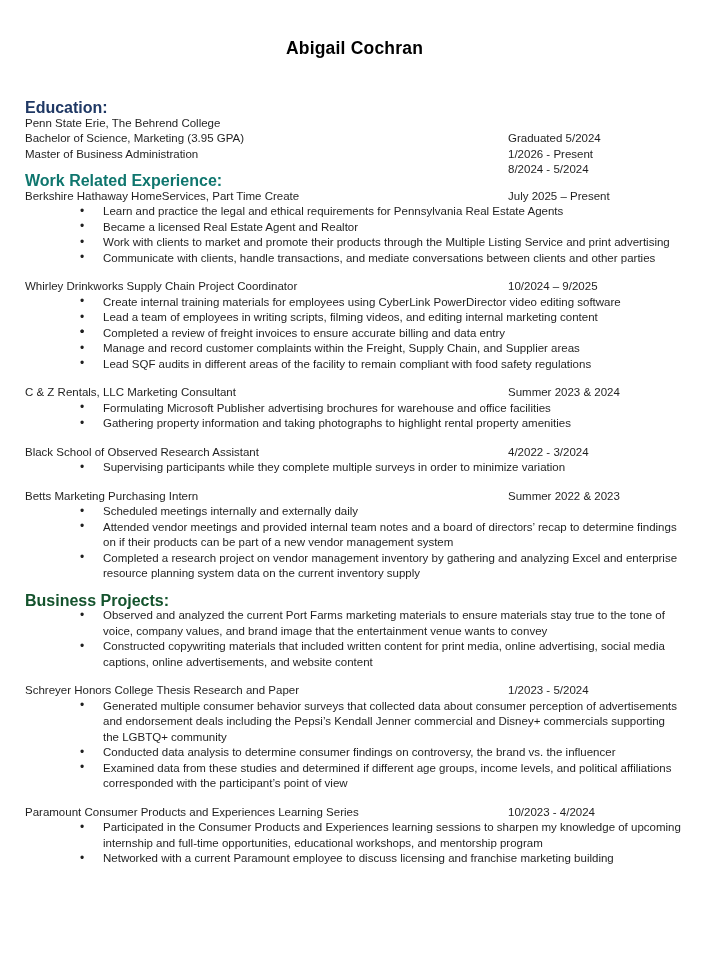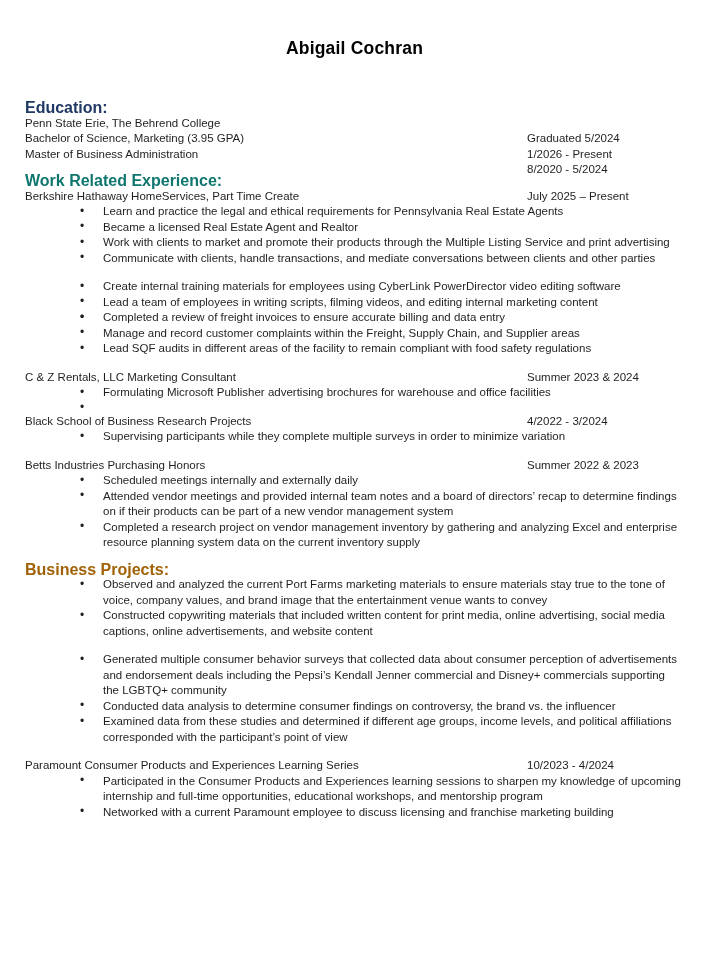--- a/index.html
+++ b/index.html
@@ -59,21 +59,21 @@
   }
   .entry-head {
     position: relative;
   }
   .entry-title {
     display: inline-block;
     max-width: 500px;
   }
   .entry-date {
     position: absolute;
-    left: 502px;
+    left: 483px;
     top: 0;
     white-space: nowrap;
   }
   ul.bullets {
     list-style: none;
     margin: 0;
     padding: 0;
   }
   ul.bullets:empty {
     display: none;
@@ -114,21 +114,21 @@
   </div>
           <div class="entry">
     <div class="entry-head">
       <span class="entry-title">Master of Business Administration</span>
       <span class="entry-date">1/2026 - Present</span>
     </div>
 
   </div>
           <div class="entry">
     <div class="entry-head">
-      <span class="entry-date">8/2020 - 5/2024</span>
+      <span class="entry-date">8/2024 - 5/2024</span>
     </div>
 
   </div>
         </div>
   </section>
       <section class="section">
     <h2 class="section-heading" style="color: #0f766e;">Work Related Experience:</h2>
     <div class="entries">
           <div class="entry">
     <div class="entry-head">
@@ -136,71 +136,79 @@
       <span class="entry-date">July 2025 – Present</span>
     </div>
     <ul class="bullets">
               <li class="bullet"><span class="bullet-glyph">•</span><span class="bullet-text">Learn and practice the legal and ethical requirements for Pennsylvania Real Estate Agents</span></li>
               <li class="bullet"><span class="bullet-glyph">•</span><span class="bullet-text">Became a licensed Real Estate Agent and Realtor</span></li>
               <li class="bullet"><span class="bullet-glyph">•</span><span class="bullet-text">Work with clients to market and promote their products through the Multiple Listing Service and print advertising</span></li>
               <li class="bullet"><span class="bullet-glyph">•</span><span class="bullet-text">Communicate with clients, handle transactions, and mediate conversations between clients and other parties</span></li>
             </ul>
   </div>
           <div class="entry">
+    <div class="entry-head">
+      <span class="entry-title">Whirley Drinkworks Supply Chain Project Coordinator</span>
+      <span class="entry-date">10/2024 – 9/2025</span>
+    </div>
     <ul class="bullets">
               <li class="bullet"><span class="bullet-glyph">•</span><span class="bullet-text">Create internal training materials for employees using CyberLink PowerDirector video editing software</span></li>
               <li class="bullet"><span class="bullet-glyph">•</span><span class="bullet-text">Lead a team of employees in writing scripts, filming videos, and editing internal marketing content</span></li>
               <li class="bullet"><span class="bullet-glyph">•</span></li>
               <li class="bullet"><span class="bullet-glyph">•</span><span class="bullet-text">Completed a review of freight invoices to ensure accurate billing and data entry</span></li>
               <li class="bullet"><span class="bullet-glyph">•</span><span class="bullet-text">Manage and record customer complaints within the Freight, Supply Chain, and Supplier areas</span></li>
               <li class="bullet"><span class="bullet-glyph">•</span><span class="bullet-text">Lead SQF audits in different areas of the facility to remain compliant with food safety regulations</span></li>
             </ul>
   </div>
           <div class="entry">
     <div class="entry-head">
       <span class="entry-title">C &amp; Z Rentals, LLC Marketing Consultant</span>
       <span class="entry-date">Summer 2023 &amp; 2024</span>
     </div>
     <ul class="bullets">
               <li class="bullet"><span class="bullet-glyph">•</span><span class="bullet-text">Formulating Microsoft Publisher advertising brochures for warehouse and office facilities</span></li>
-              <li class="bullet"><span class="bullet-glyph">•</span></li>
-            </ul>
-  </div>
-          <div class="entry">
-    <div class="entry-head">
-      <span class="entry-title">Black School of Business Research Projects</span>
+              <li class="bullet"><span class="bullet-glyph">•</span><span class="bullet-text">Gathering property information and taking photographs to highlight rental property amenities</span></li>
+            </ul>
+  </div>
+          <div class="entry">
+    <div class="entry-head">
+      <span class="entry-title">Black School of Observed Research Assistant</span>
       <span class="entry-date">4/2022 - 3/2024</span>
     </div>
     <ul class="bullets">
               <li class="bullet"><span class="bullet-glyph">•</span><span class="bullet-text">Supervising participants while they complete multiple surveys in order to minimize variation</span></li>
             </ul>
   </div>
           <div class="entry">
     <div class="entry-head">
-      <span class="entry-title">Betts Industries Purchasing Honors</span>
+      <span class="entry-title">Betts Marketing Purchasing Intern</span>
       <span class="entry-date">Summer 2022 &amp; 2023</span>
     </div>
     <ul class="bullets">
               <li class="bullet"><span class="bullet-glyph">•</span><span class="bullet-text">Scheduled meetings internally and externally daily</span></li>
               <li class="bullet"><span class="bullet-glyph">•</span><span class="bullet-text">Attended vendor meetings and provided internal team notes and a board of directors’ recap to determine findings on if their products can be part of a new vendor management system</span></li>
               <li class="bullet"><span class="bullet-glyph">•</span><span class="bullet-text">Completed a research project on vendor management inventory by gathering and analyzing Excel and enterprise resource planning system data on the current inventory supply</span></li>
             </ul>
   </div>
         </div>
   </section>
       <section class="section">
-    <h2 class="section-heading" style="color: #a16207;">Business Projects:</h2>
+    <h2 class="section-heading" style="color: #14532d;">Business Projects:</h2>
     <div class="entries">
           <div class="entry">
     <ul class="bullets">
               <li class="bullet"><span class="bullet-glyph">•</span><span class="bullet-text">Observed and analyzed the current Port Farms marketing materials to ensure materials stay true to the tone of voice, company values, and brand image that the entertainment venue wants to convey</span></li>
               <li class="bullet"><span class="bullet-glyph">•</span><span class="bullet-text">Constructed copywriting materials that included written content for print media, online advertising, social media captions, online advertisements, and website content</span></li>
             </ul>
   </div>
           <div class="entry">
+    <div class="entry-head">
+      <span class="entry-title">Schreyer Honors College Thesis Research and Paper</span>
+      <span class="entry-date">1/2023 - 5/2024</span>
+    </div>
     <ul class="bullets">
               <li class="bullet"><span class="bullet-glyph">•</span><span class="bullet-text">Generated multiple consumer behavior surveys that collected data about consumer perception of advertisements and endorsement deals including the Pepsi’s Kendall Jenner commercial and Disney+ commercials supporting the LGBTQ+ community</span></li>
               <li class="bullet"><span class="bullet-glyph">•</span><span class="bullet-text">Conducted data analysis to determine consumer findings on controversy, the brand vs. the influencer</span></li>
               <li class="bullet"><span class="bullet-glyph">•</span><span class="bullet-text">Examined data from these studies and determined if different age groups, income levels, and political affiliations corresponded with the participant’s point of view</span></li>
             </ul>
   </div>
           <div class="entry">
     <div class="entry-head">
       <span class="entry-title">Paramount Consumer Products and Experiences Learning Series</span>
       <span class="entry-date">10/2023 - 4/2024</span>

